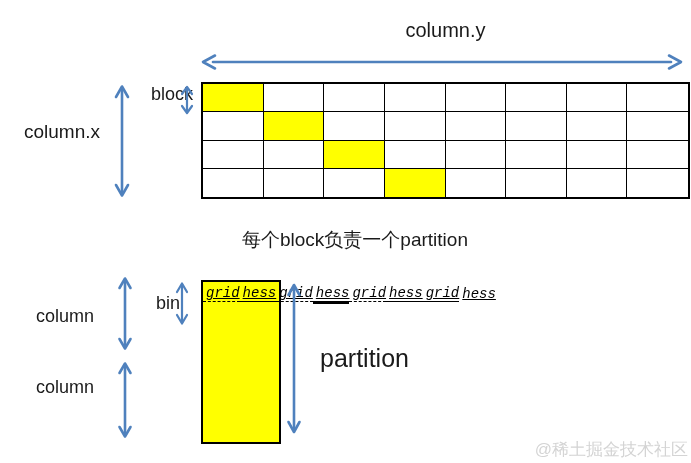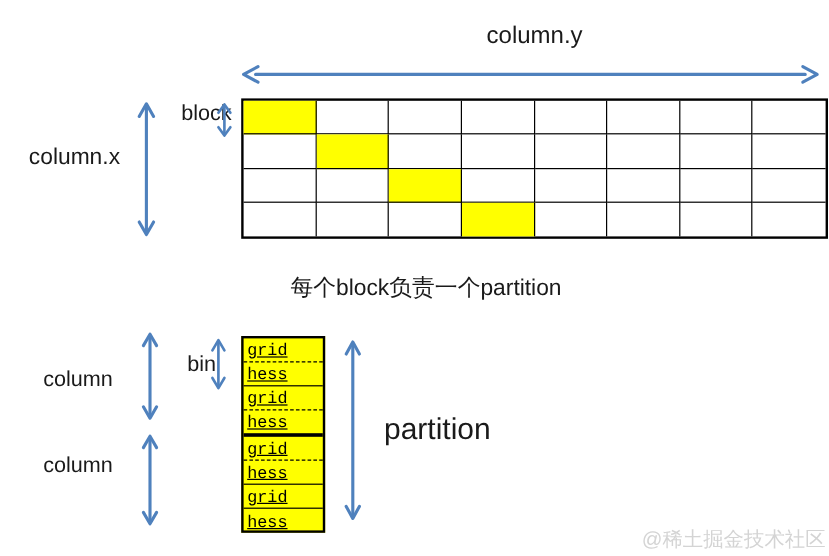--- a/index.html
+++ b/index.html
@@ -31,23 +31,23 @@
   .grid-cell.last-row{border-bottom:none;}
   .grid-cell.hl{background:var(--highlight);}
 
   .grddim-y{left:201px;top:19px;width:489px;text-align:center;font-size:20px;}
   .grddim-x{left:24px;top:122px;font-size:19px;}
   .block-lbl{left:127px;top:85px;font-size:18px;margin-left:24px;}
   .caption{position:absolute;left:202px;top:227px;font-size:19px;margin-left:40px;}
 
   
   .stack{
-    position:absolute;left:201px;top:280px;width:70px;height:164px;
+    position:absolute;left:201px;top:280px;width:80px;height:164px;
     box-sizing:border-box;border:2px solid var(--line);
-    background:var(--highlight);display:flex;flex-direction:column;
+    background:var(--highlight);display:flex;font-style:italic;
   }
   .stack-cell{
     box-sizing:border-box;height:20px;flex:0 0 20px;
     display:flex;align-items:flex-end;padding:0 0 1px 3px;
     font-family:"Liberation Mono","DejaVu Sans Mono",monospace;
     font-size:14px;line-height:1;color:#000;
     text-decoration:underline;
   }
   .stack-cell.sep-dashed{border-bottom:1px dashed var(--line);}
   .stack-cell.sep-solid{border-bottom:1px solid var(--line);}

